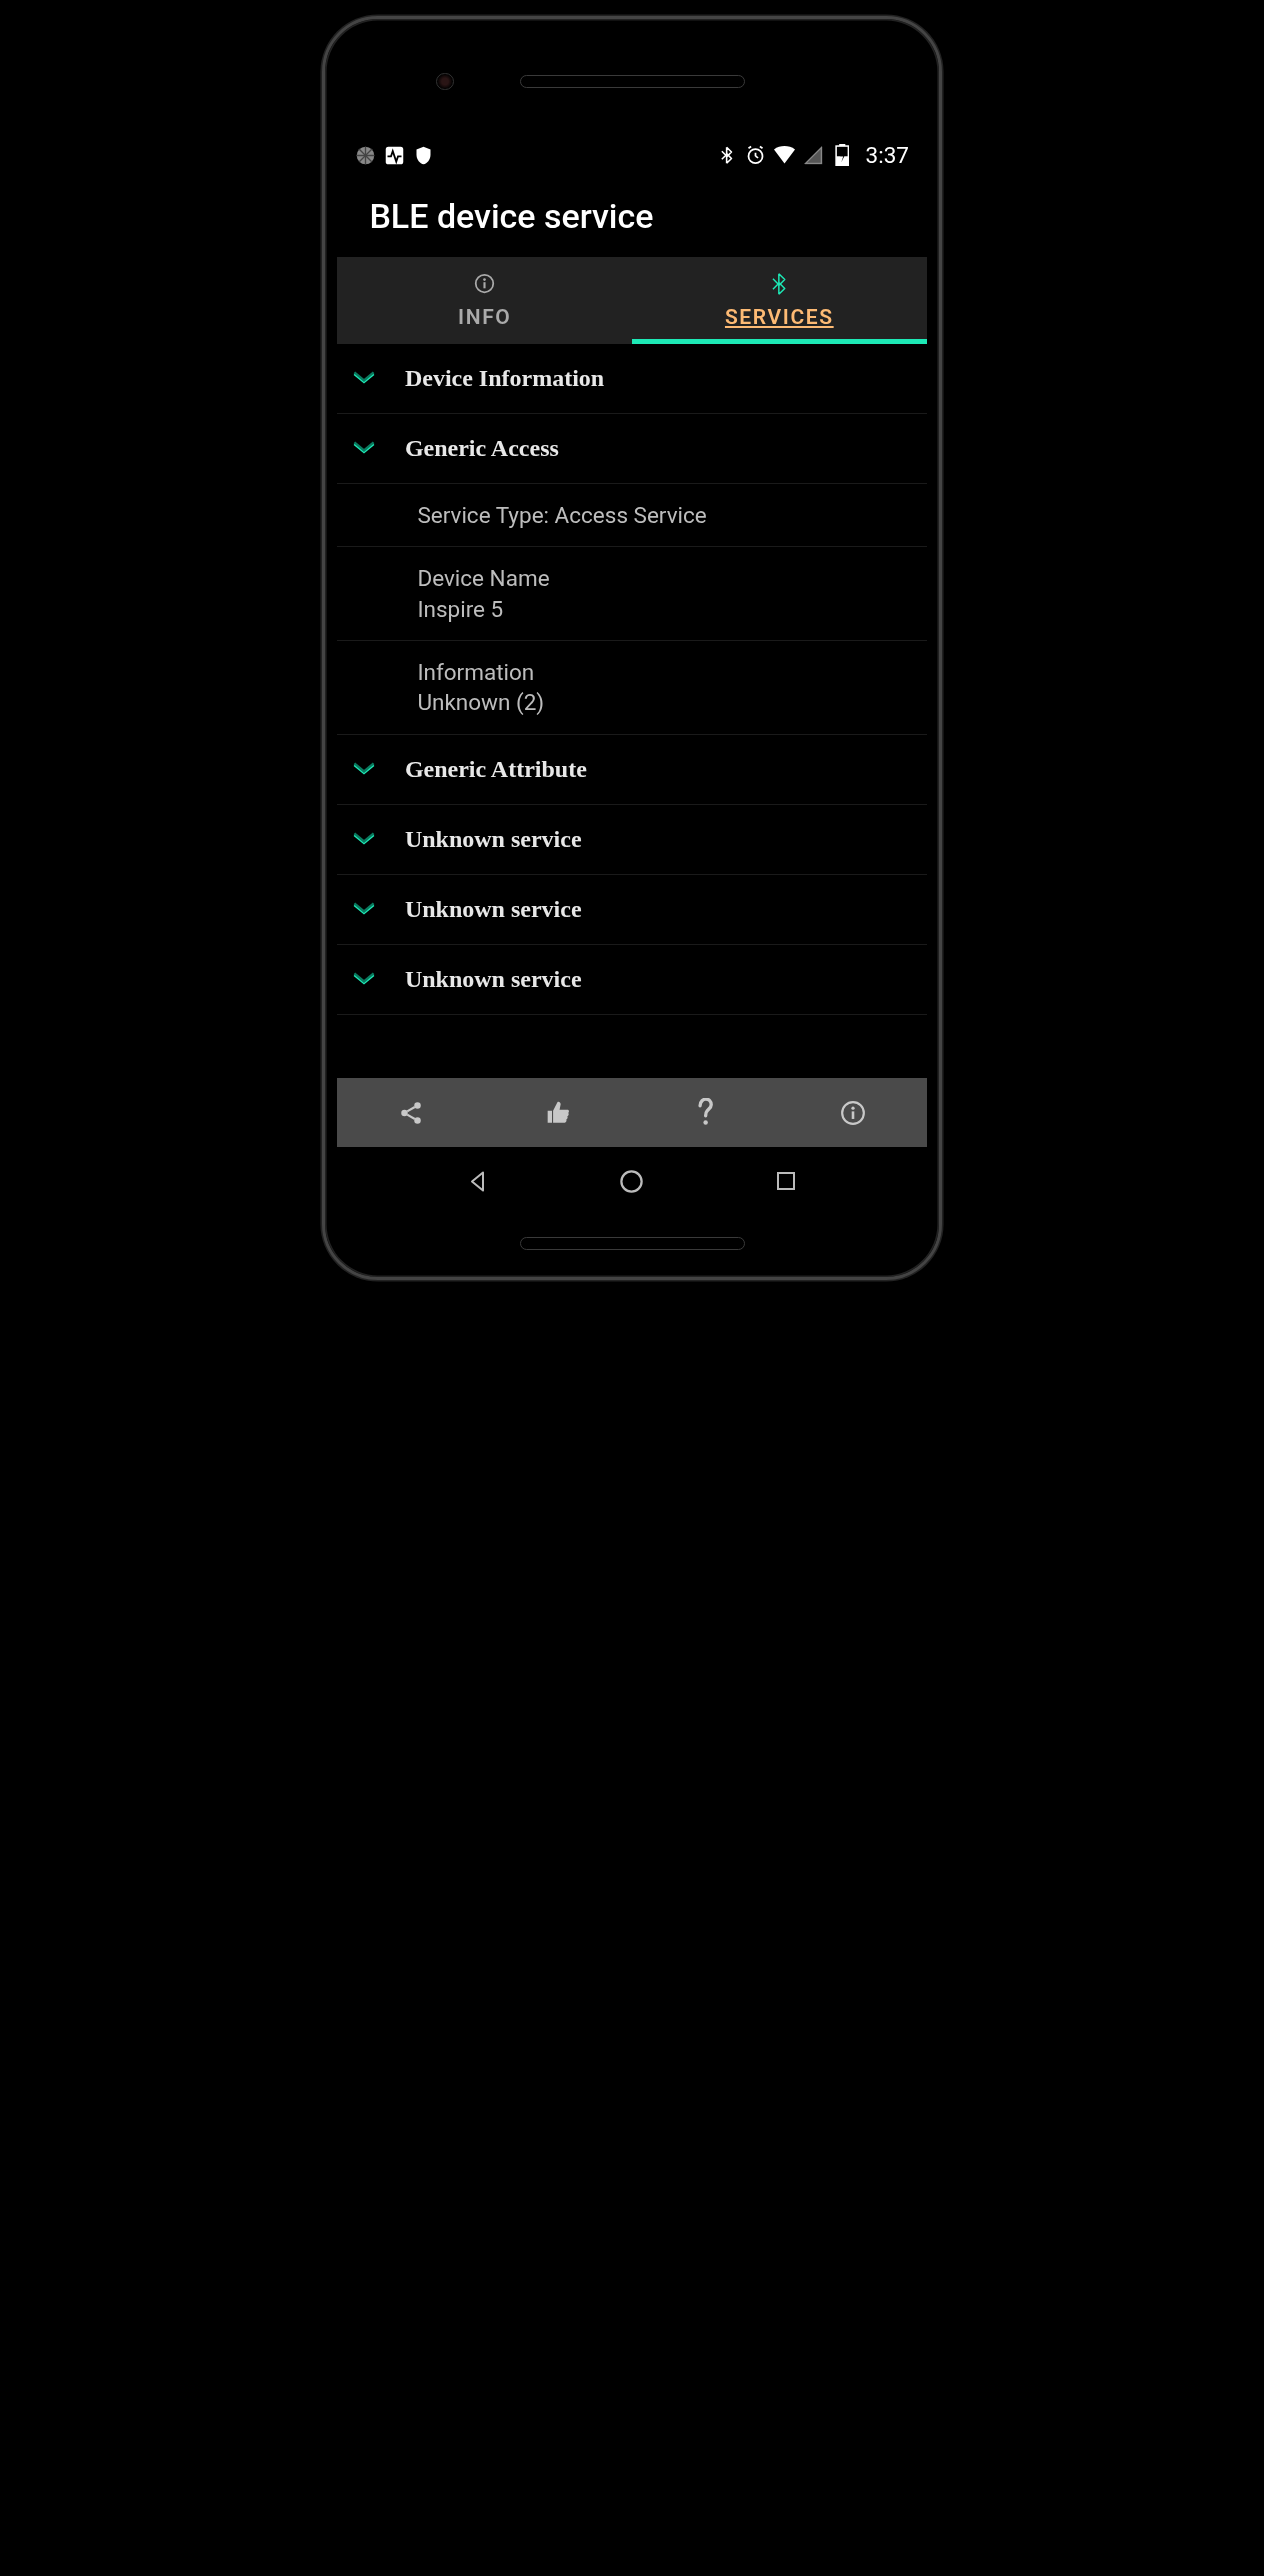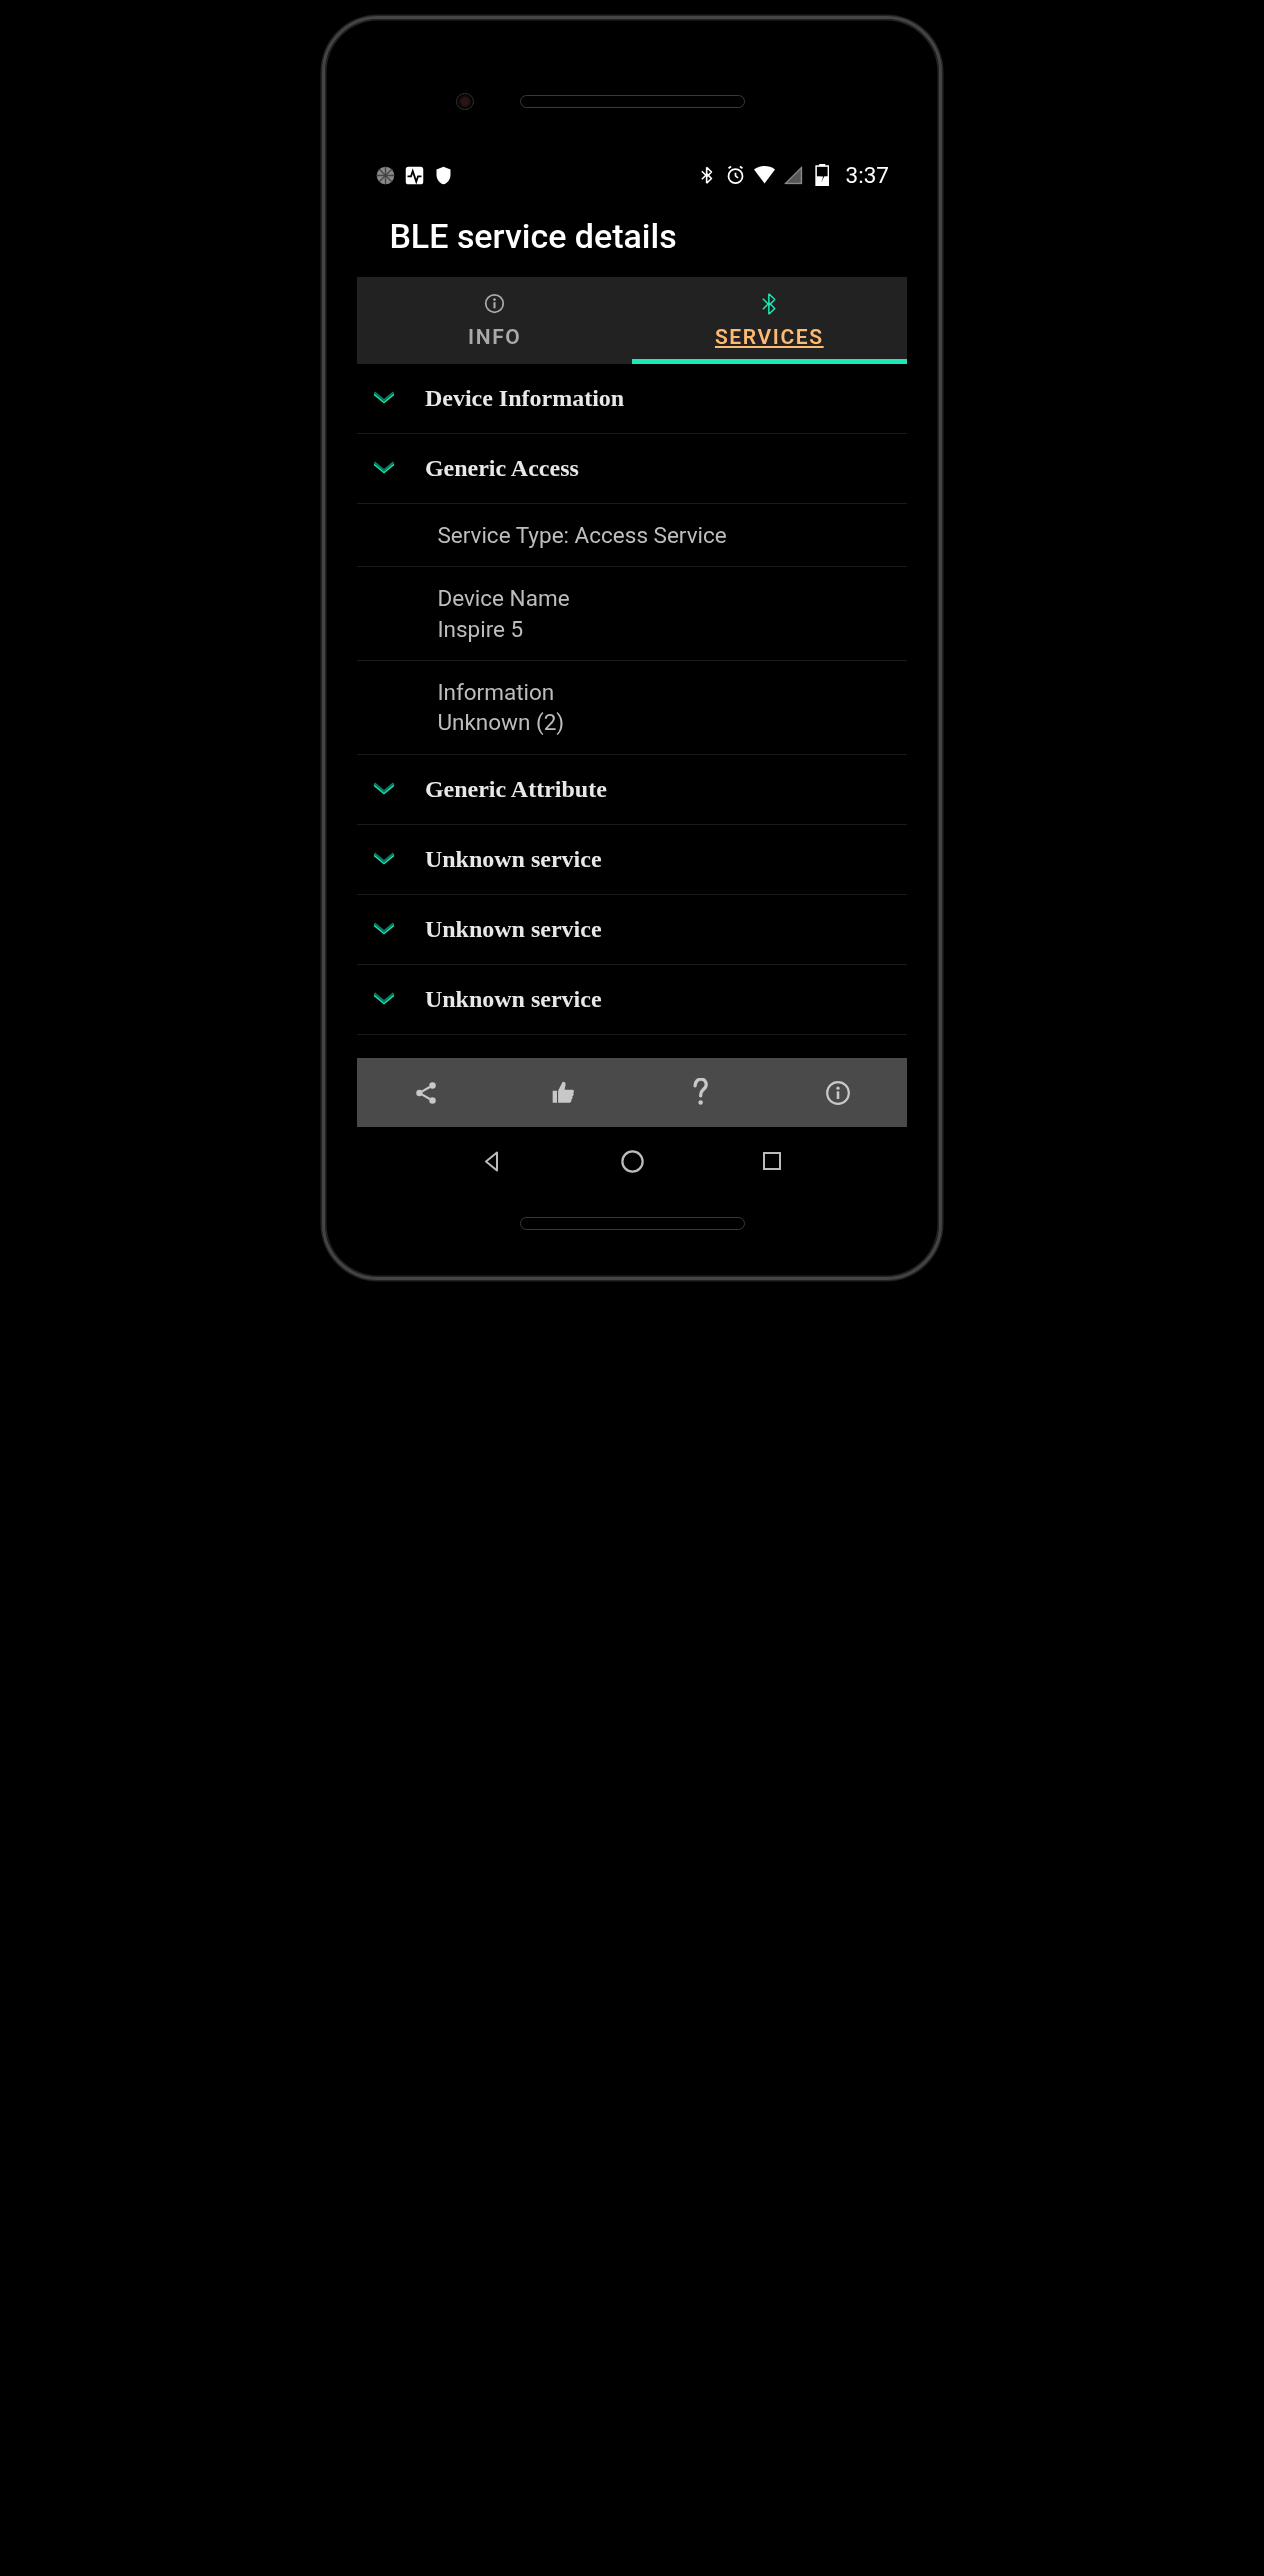--- a/index.html
+++ b/index.html
@@ -16,21 +16,21 @@
     width: 620px;
     height: 1264px;
     background: #000;
     border-radius: 56px;
     border: 3.2px solid #444;
     position: relative;
     box-shadow: 0 0 0 1.6px #222, inset 0 0 0 1.6px #222;
     overflow: hidden;
     display: flex;
     flex-direction: column;
-    padding: 26px;
+    padding: 6px;
   }
   .phone-top {
     height: 113px;
     display: flex;
     align-items: center;
     justify-content: center;
     position: relative;
   }
   .speaker {
     width: 225px;
@@ -243,21 +243,21 @@
               <rect x="0" y="2" width="12" height="20" fill="none" stroke="#fff" stroke-width="1.5"></rect>
               <rect x="0" y="12" width="12" height="10" fill="#fff"></rect>
               <path d="M6 5 L4 12 L7 12 L5 18 L9 10 L6 10 Z" fill="#000"></path>
             </svg>
         </span>
         <span class="clock">3:37</span>
       </div>
     </div>
 
     <div class="app-bar">
-      <div class="app-title">BLE service details</div>
+      <div class="app-title">BLE device service</div>
     </div>
 
     <div class="tabs">
       <div class="tab">
         <span class="tab-icon">
           <svg width="21" height="21" viewBox="0 0 24 24">
               <circle cx="12" cy="12" r="10" fill="none" stroke="#aaa" stroke-width="2"></circle>
               <circle cx="12" cy="7.5" r="1.5" fill="#aaa"></circle>
               <rect x="10.8" y="10.5" width="2.4" height="7" fill="#aaa"></rect>
             </svg>

